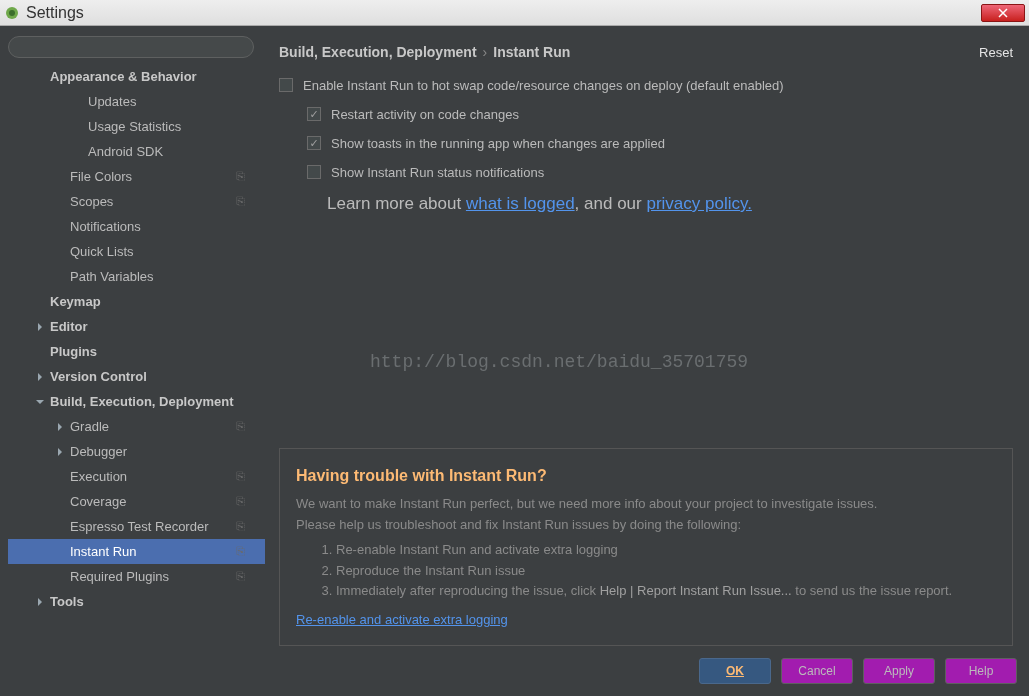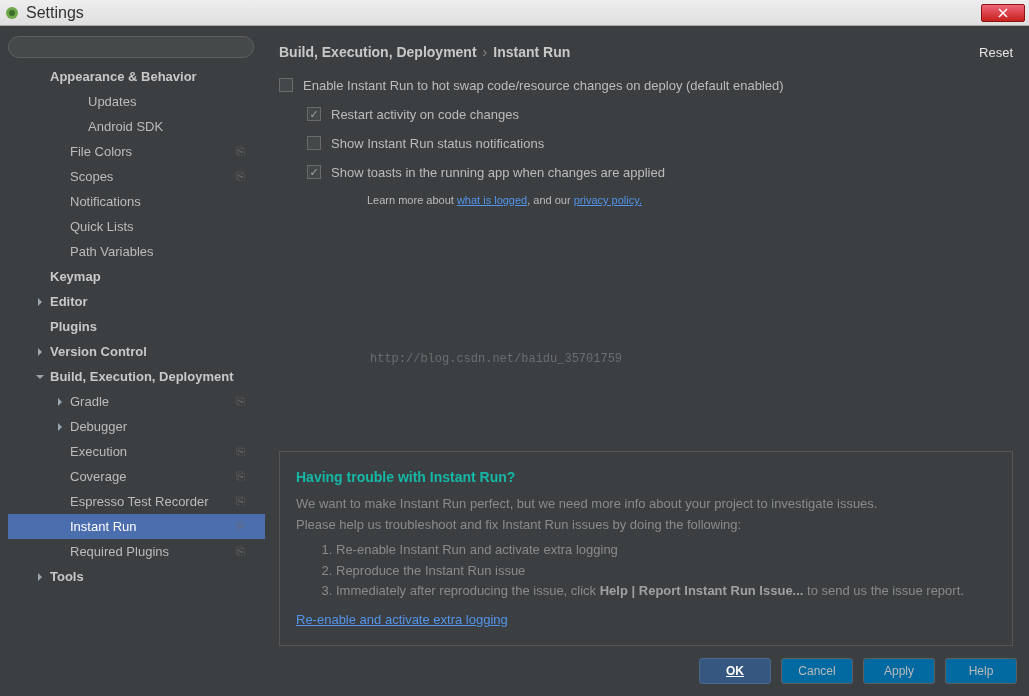--- a/index.html
+++ b/index.html
@@ -35,33 +35,33 @@
 .breadcrumb { display: flex; align-items: center; height: 28px; font-size: 14px; }
 .breadcrumb .bc-part { color: #c8c8c8; font-weight: bold; }
 .breadcrumb .bc-sep { margin: 0 6px; color: #888; }
 .reset-link { margin-left: auto; color: #e5e5e5; font-size: 13px; cursor: pointer; }
 
 .options { padding: 12px 0 0 0; font-size: 13px; }
 .opt-row { display: flex; margin-bottom: 14px; }
 .opt-row.sub { margin-left: 28px; }
 .checkbox { width: 14px; height: 14px; border: 1px solid #6a6a6a; background: #43494a; margin-right: 10px; display: flex; align-items: center; justify-content: center; flex-shrink: 0; }
 .checkbox.checked::after { content: "✓"; color: #a0a0a0; font-size: 11px; line-height: 1; }
-.learn-more { margin-left: 88px; font-size: 11px; }
+.learn-more { margin-left: 48px; font-size: 17px; }
 .link { color: #5394ec; text-decoration: underline; cursor: pointer; }
 
-.watermark { position: absolute; top: 352px; left: 370px; font-family: "Courier New", monospace; font-size: 12px; color: #6a6e70; pointer-events: none; }
+.watermark { position: absolute; top: 352px; left: 370px; font-family: "Courier New", monospace; font-size: 18px; color: #6a6e70; pointer-events: none; }
 
 .trouble-box { margin-top: auto; border: 1px solid #555; padding: 14px 16px; font-size: 13px; color: #8a8a8a; line-height: 1.6; }
-.trouble-box h3 { color: #14b8a6; font-size: 14px; font-weight: bold; margin-bottom: 6px; }
+.trouble-box h3 { color: #fdba74; font-size: 16px; font-weight: bold; margin-bottom: 6px; }
 .trouble-box ol { margin: 4px 0 8px 40px; }
-.trouble-box .strong { font-weight: bold; color: #a0a0a0; }
+.trouble-box .strong { font-weight: normal; color: #a0a0a0; }
 
 .buttons { display: flex; justify-content: flex-end; gap: 10px; padding: 12px 4px 4px 0; }
-.btn { min-width: 72px; height: 26px; background: #0369a1; border: 1px solid #5e6060; color: #bbb; font-size: 12px; display: flex; align-items: center; justify-content: center; cursor: pointer; border-radius: 3px; }
-.btn.primary { background: #365880; border-color: #4a688c; color: #ffffff; font-weight: bold; text-decoration: underline; }
+.btn { min-width: 72px; height: 26px; background: #a21caf; border: 1px solid #5e6060; color: #bbb; font-size: 12px; display: flex; align-items: center; justify-content: center; cursor: pointer; border-radius: 3px; }
+.btn.primary { background: #365880; border-color: #4a688c; color: #fdba74; font-weight: bold; text-decoration: underline; }
 </style>
 </head>
 <body>
 
 <div class="titlebar">
   <span class="titlebar-icon">
     <svg viewBox="0 0 16 16">
         <circle cx="8" cy="8" r="6" fill="#6fa84a"></circle>
         <circle cx="8" cy="8" r="3" fill="#3c6e2b"></circle>
       </svg>
@@ -90,20 +90,24 @@
           <div class="tree-item indent-1 bold">
             <span class="tree-arrow"></span>
             <span class="tree-label">Appearance &amp; Behavior</span>
           </div>
           <div class="tree-item indent-3">
             <span class="tree-arrow"></span>
             <span class="tree-label">Updates</span>
           </div>
           <div class="tree-item indent-3">
             <span class="tree-arrow"></span>
+            <span class="tree-label">Usage Statistics</span>
+          </div>
+          <div class="tree-item indent-3">
+            <span class="tree-arrow"></span>
             <span class="tree-label">Android SDK</span>
           </div>
           <div class="tree-item indent-2">
             <span class="tree-arrow"></span>
             <span class="tree-label">File Colors</span>
             <span class="tree-badge">⎘</span>
           </div>
           <div class="tree-item indent-2">
             <span class="tree-arrow"></span>
             <span class="tree-label">Scopes</span>
@@ -217,26 +221,26 @@
       <div class="options">
         <div class="opt-row">
           <span class="checkbox"></span>
           <span>Enable Instant Run to hot swap code/resource changes on deploy (default enabled)</span>
         </div>
         <div class="opt-row sub">
           <span class="checkbox checked"></span>
           <span>Restart activity on code changes</span>
         </div>
         <div class="opt-row sub">
+          <span class="checkbox checked"></span>
+          <span>Show toasts in the running app when changes are applied</span>
+        </div>
+        <div class="opt-row sub">
           <span class="checkbox"></span>
           <span>Show Instant Run status notifications</span>
-        </div>
-        <div class="opt-row sub">
-          <span class="checkbox checked"></span>
-          <span>Show toasts in the running app when changes are applied</span>
         </div>
         <div class="learn-more">
           <span>Learn more about </span><span class="link">what is logged</span><span>, and our </span><span class="link">privacy policy.</span>
         </div>
       </div>
 
       <div class="trouble-box">
         <h3>Having trouble with Instant Run?</h3>
         <div>We want to make Instant Run perfect, but we need more info about your project to investigate issues.</div>
         <div>Please help us troubleshoot and fix Instant Run issues by doing the following:</div>

